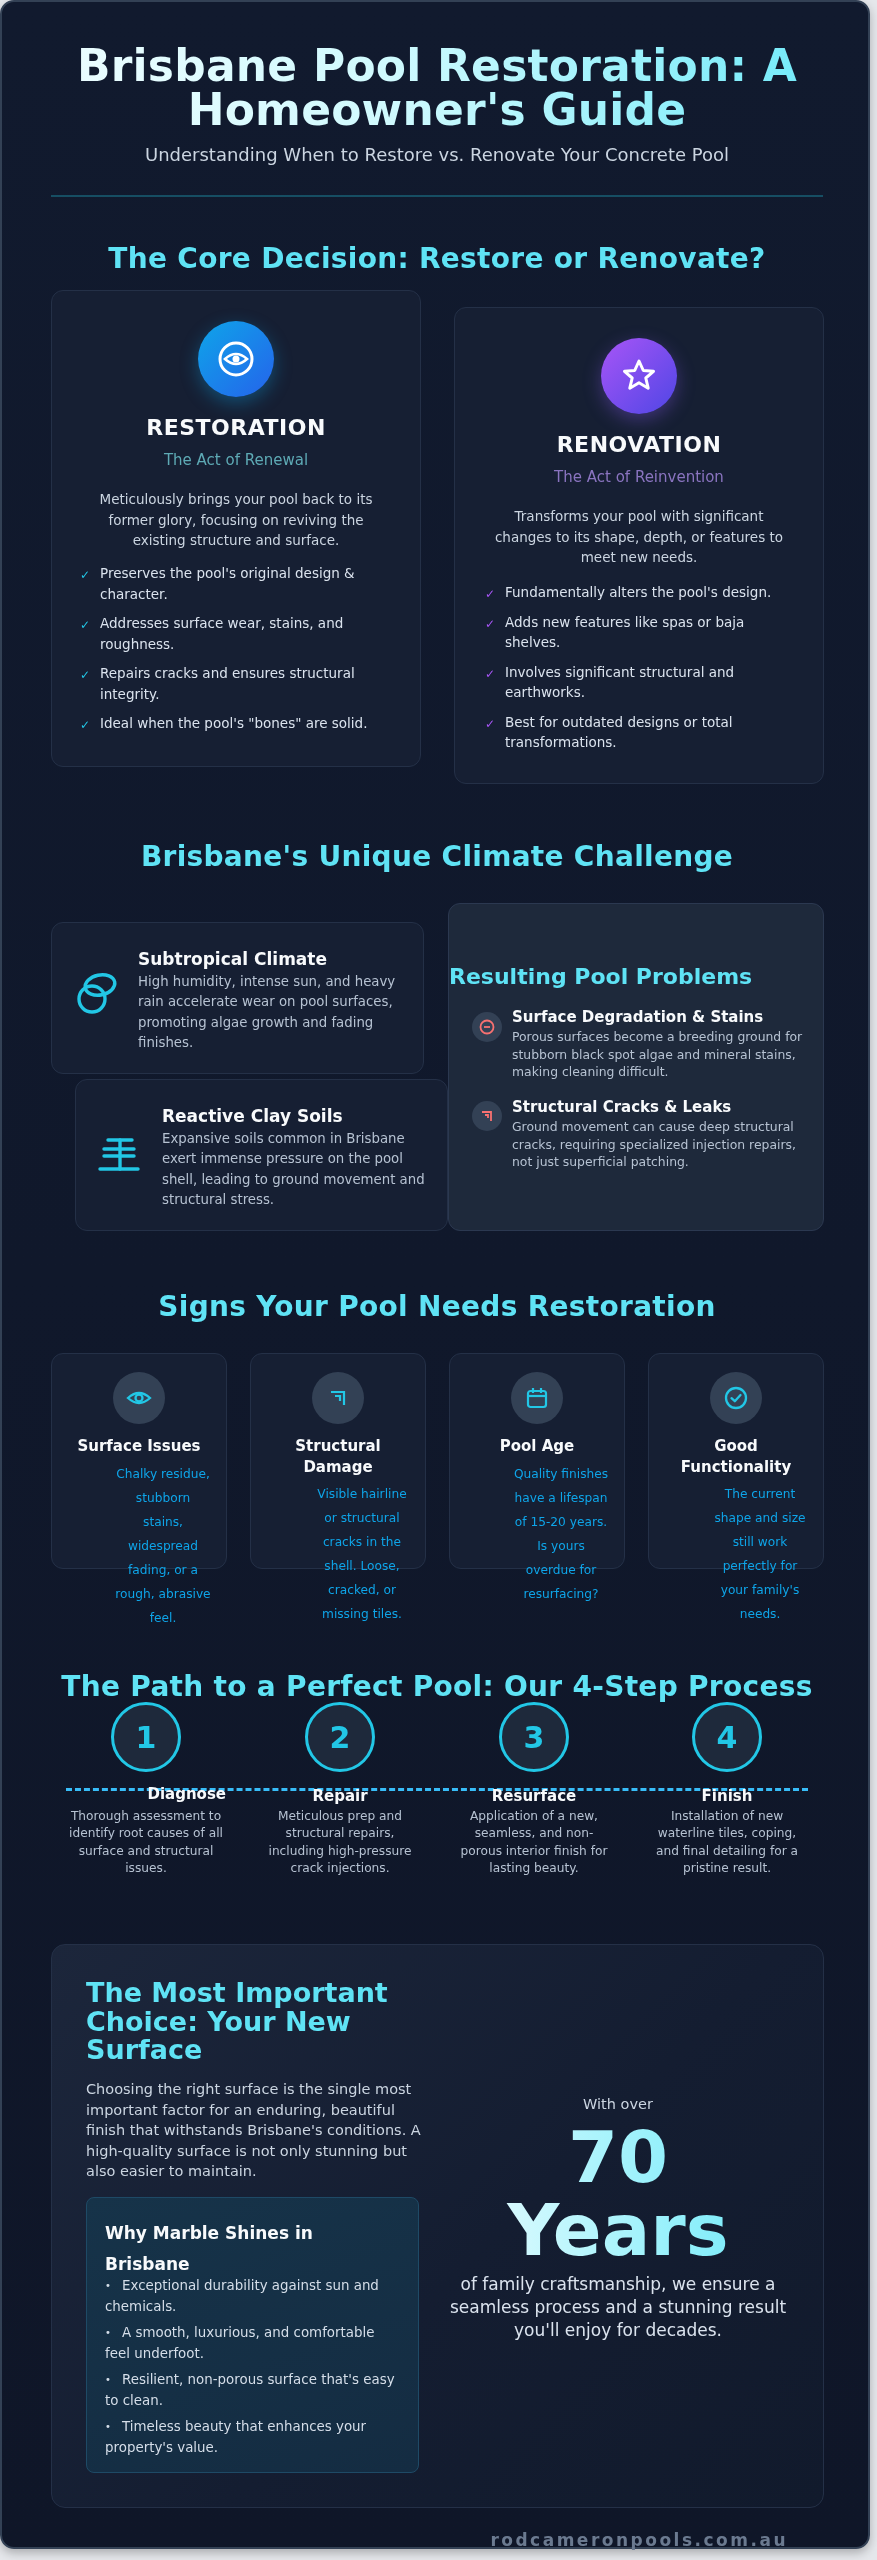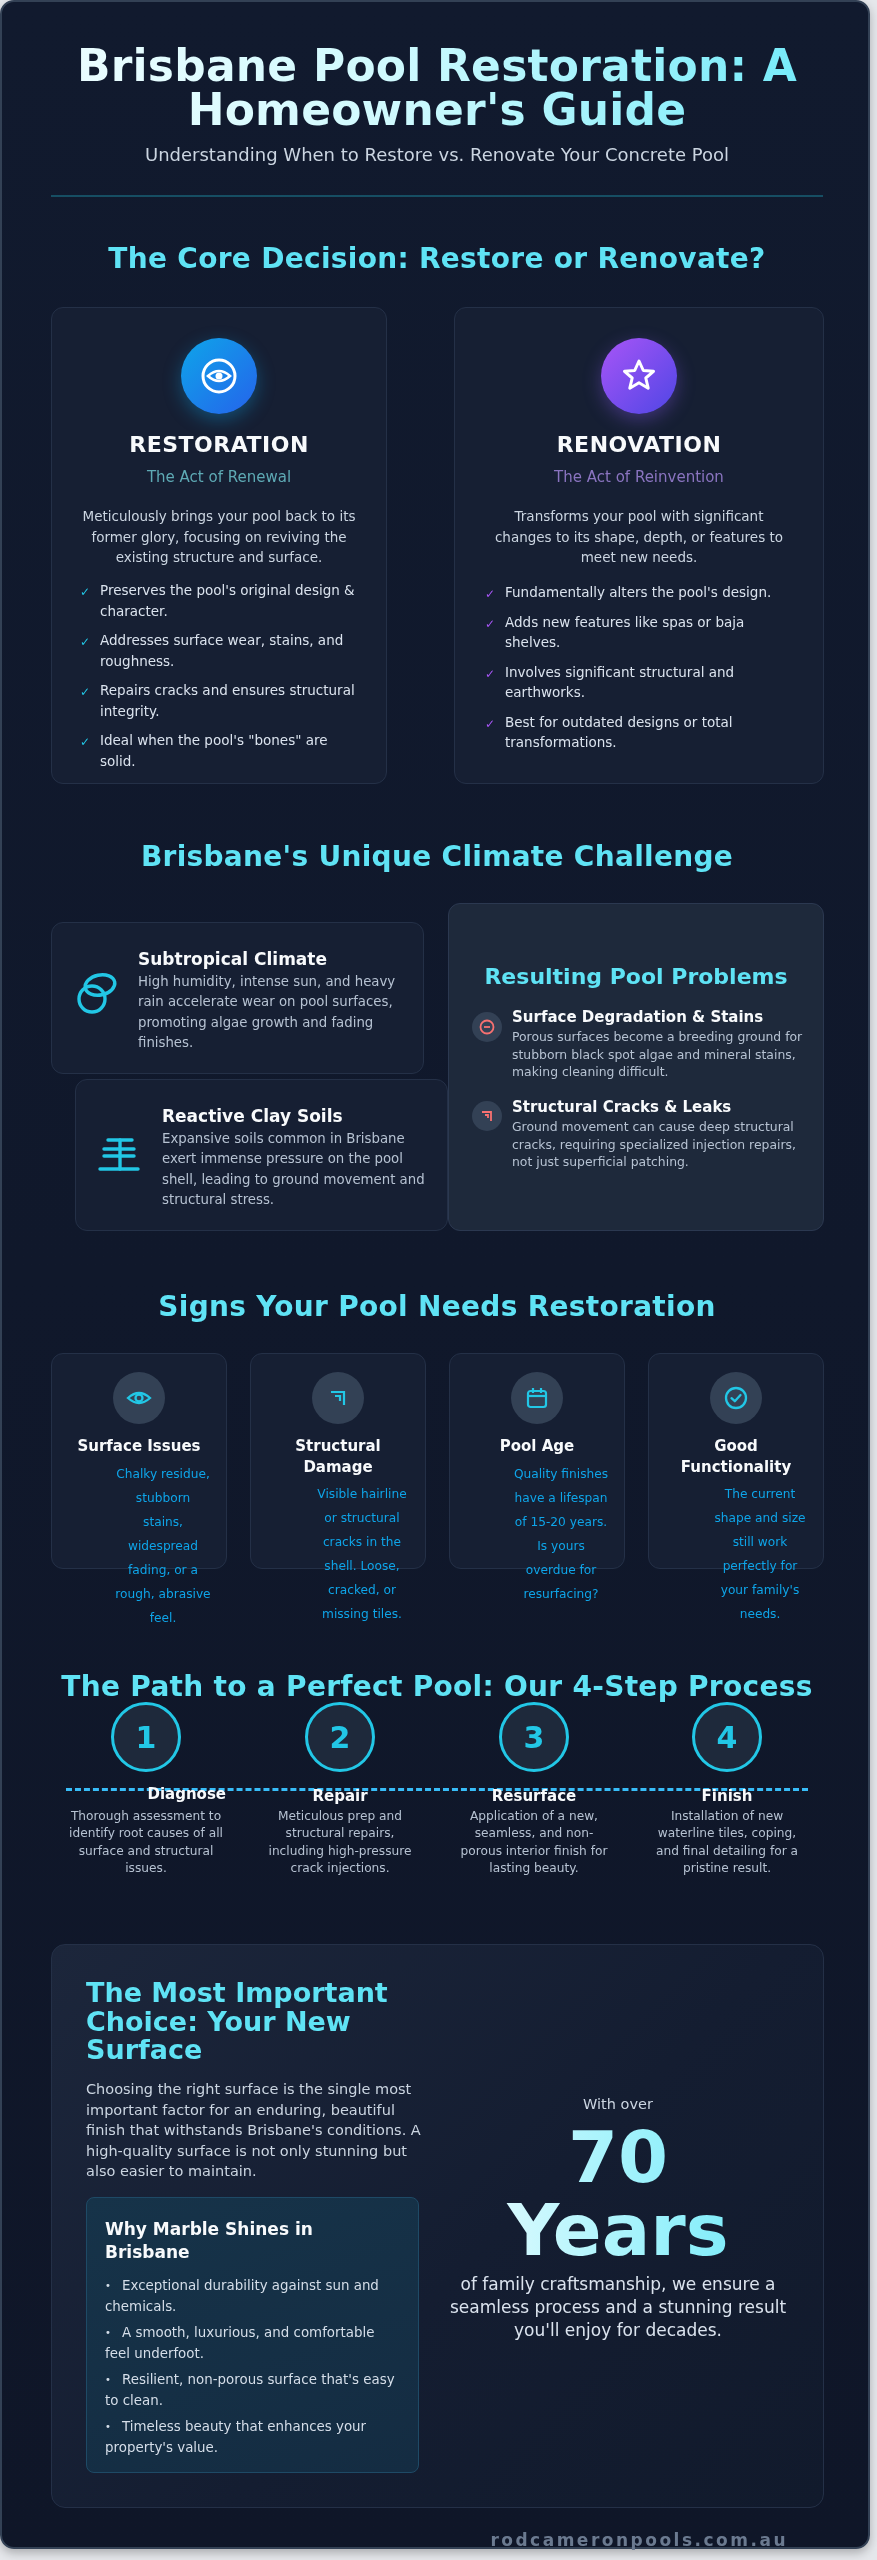--- a/index.html
+++ b/index.html
@@ -36,21 +36,21 @@
   .dc-desc { left: 30px; right: 30px; top: 198px; font-size: 13.5px; line-height: 20.5px; color: #cbd5e1; text-align: center; }
   .dc-list { left: 28px; right: 24px; top: 272px; list-style: none; }
   .dc-list li { position: relative; padding-left: 20px; font-size: 13.5px; line-height: 20.5px; color: #dbe3ee; margin-bottom: 9px; }
   .dc-list li .chk { position: absolute; left: 0; top: 2px; font-size: 12px; }
 
   
   .cl-icon { left: 22px; top: 48px; width: 46px; height: 46px; }
   .cl-title { left: 86px; top: 26px; font-size: 17px; font-weight: bold; color: #f8fafc; }
   .cl-desc { left: 86px; top: 49px; right: 18px; font-size: 13.3px; line-height: 20.3px; color: #b6c2d2; }
   .prob-card { background: #1e293b; border: 1px solid #2b3850; border-radius: 12px; }
-  .prob-title { left: 0; right: 0; top: 60px; font-size: 22px; font-weight: bold; color: #5fe3f5; text-align: center; }
+  .prob-title { left: 0; right: 0; top: 60px; font-size: 22px; font-weight: bold; color: #5fe3f5; text-align: left; }
   .prob-item-icon { width: 30px; height: 30px; border-radius: 50%; background: #334155; display: flex; align-items: center; justify-content: center; }
   .prob-item-title { font-size: 15px; font-weight: bold; color: #f8fafc; }
   .prob-item-desc { font-size: 12.4px; line-height: 17.5px; color: #b6c2d2; }
 
   
   .sign-card { width: 176px; height: 216px; }
   .sign-icon { left: 50%; margin-left: -26px; top: 18px; width: 52px; height: 52px; border-radius: 50%; background: #334155; display: flex; align-items: center; justify-content: center; }
   .sign-title { left: 8px; right: 8px; top: 82px; font-size: 15px; font-weight: bold; color: #f8fafc; text-align: center; line-height: 21px; }
   .sign-desc { left: 14px; right: 14px; font-size: 12.2px; line-height: 24px; color: #0ea5e9; text-align: center; margin-left: 48px; }
 
@@ -59,21 +59,21 @@
   .step-line { left: 64px; width: 742px; top: 1786px; height: 0; border-top: 3px dashed #38bdf8; }
   .step-title { width: 160px; font-size: 15px; font-weight: bold; color: #f8fafc; text-align: center; }
   .step-desc { width: 160px; font-size: 12.2px; line-height: 17.3px; color: #b6c2d2; text-align: center; }
 
   
   .final { left: 49px; top: 1942px; width: 773px; height: 564px; border-radius: 14px; border: 1px solid #243047;
     background: linear-gradient(135deg, #1c263b 0%, #141d31 55%, #111a2c 100%); }
   .fin-title { left: 34px; top: 34px; width: 330px; font-size: 27px; line-height: 28.5px; font-weight: bold; color: #5fe3f5; }
   .fin-desc { left: 34px; top: 134px; width: 335px; font-size: 14.5px; line-height: 20.5px; color: #cbd5e1; }
   .marble { left: 34px; top: 252px; width: 333px; height: 276px; border-radius: 8px; border: 1px solid #1e4a66; background: linear-gradient(160deg, #163349 0%, #142c42 100%); }
-  .marble-title { left: 18px; top: 20px; right: 18px; font-size: 17px; line-height: 23px; font-weight: bold; color: #f8fafc; }
+  .marble-title { left: 18px; top: 20px; right: 18px; font-size: 17px; line-height: 31px; font-weight: bold; color: #f8fafc; }
   .marble-list { left: 18px; right: 16px; top: 78px; list-style: none; }
   .marble-list li { font-size: 13.4px; line-height: 20.5px; color: #d5dee9; margin-bottom: 6px; }
   .marble-list li .dot { display: inline-block; width: 17px; font-size: 10px; vertical-align: 1px; }
   .yr-pre { left: 386px; width: 360px; top: 151px; font-size: 14.5px; color: #cbd5e1; text-align: center; }
   .yr-num { left: 386px; width: 360px; top: 176px; font-size: 72px; line-height: 72px; font-weight: bold; text-align: center;
     background: linear-gradient(90deg, #e0fbff 0%, #a5f3fc 50%, #67e8f9 100%); -webkit-background-clip: text; background-clip: text; color: transparent; }
   .yr-unit { left: 386px; width: 360px; top: 240px; font-size: 72px; line-height: 90px; font-weight: bold; text-align: center;
     background: linear-gradient(90deg, #f0fdff 0%, #a5f3fc 55%, #67e8f9 100%); -webkit-background-clip: text; background-clip: text; color: transparent; }
   .yr-desc { left: 386px; width: 360px; top: 328px; font-size: 17px; line-height: 23px; color: #dbe3ee; text-align: center; }
 
@@ -86,21 +86,21 @@
 
   <div class="abs h-title">
     <div>Brisbane Pool Restoration: A</div>
     <div>Homeowner's Guide</div>
   </div>
   <div class="abs h-sub">Understanding When to Restore vs. Renovate Your Concrete Pool</div>
   <div class="abs h-divider"></div>
 
   <div class="abs sec-title" style="top:240px;">The Core Decision: Restore or Renovate?</div>
 
-  <div class="abs card" style="left:49px; top:305px; width:336px; height:477px;">
+  <div class="abs card" style="left:49px; top:288px; width:370px; height:477px;">
     <div class="abs dc-icon blue">
       <svg width="40" height="40" viewBox="0 0 40 40">
         <circle cx="20" cy="20" r="16" fill="none" stroke="#fff" stroke-width="3"></circle>
         <path d="M9 20 Q20 10 31 20 Q20 30 9 20 Z" fill="none" stroke="#fff" stroke-width="2.6"></path>
         <circle cx="20" cy="20" r="3.5" fill="#fff"></circle>
       </svg>
     </div>
     <div class="abs dc-title">RESTORATION</div>
     <div class="abs dc-tag" style="color:#5eaab5;">The Act of Renewal</div>
     <div class="abs dc-desc">Meticulously brings your pool back to its former glory, focusing on reviving the existing structure and surface.</div>

